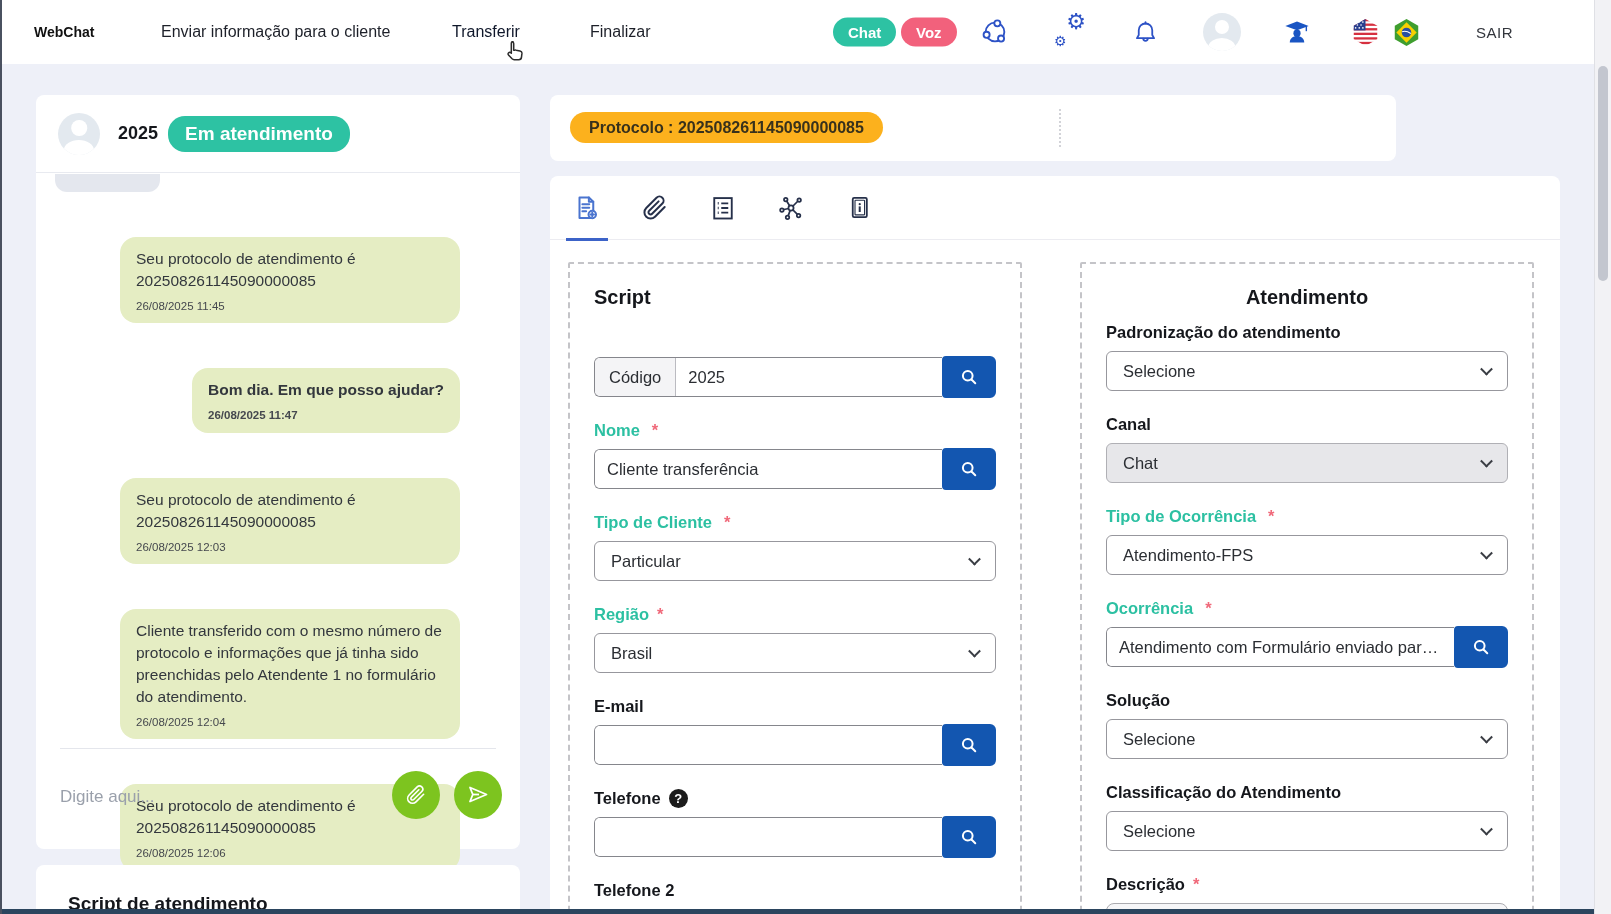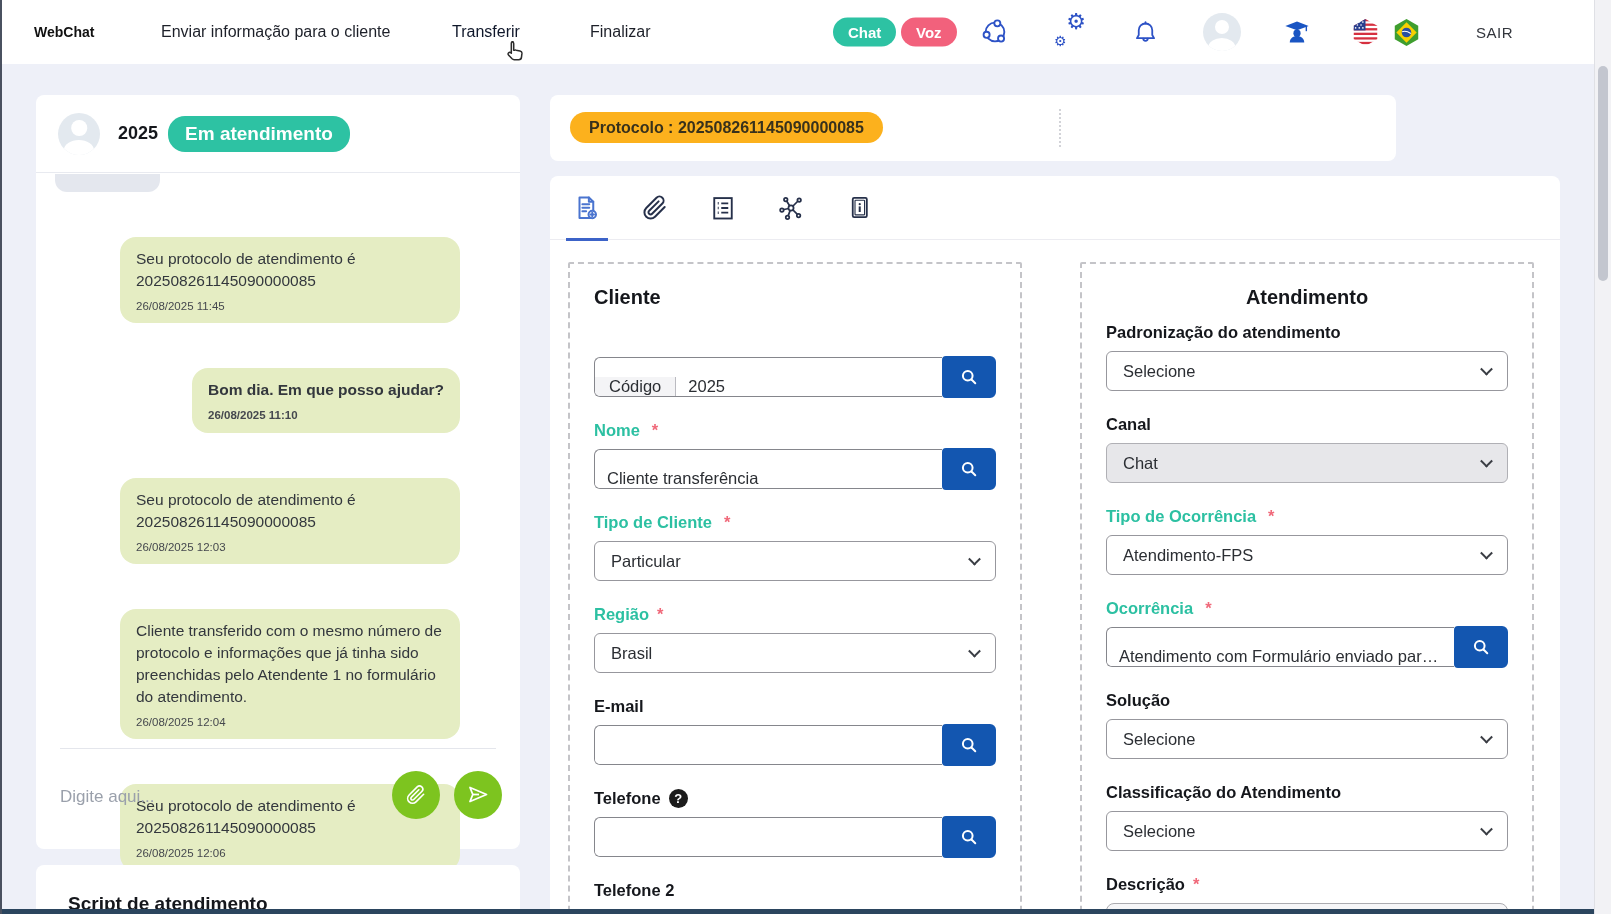--- a/index.html
+++ b/index.html
@@ -82,21 +82,21 @@
   .fs-cliente .fs-heading { margin-bottom:48px; }
   .fs-atend .fs-heading { margin-bottom:14px;text-align:center; }
 
   .field { margin-bottom:24px; }
   .flabel { font-size:16.5px; font-weight:bold; color:#15171c; margin-bottom:9px; display:flex; align-items:center; gap:8px; }
   .flabel.teal { color:#2cc0a2; }
   .req { color:#f0697a; font-weight:bold; margin-left:4px; }
   .req.tight { margin-left:0; }
 
   .igroup { display:flex; align-items:stretch; height:40px; }
-  .iwrap { flex:1; display:flex; border:1px solid #85868c; border-right:none; border-radius:6px 0 0 6px; background:#fff; overflow:hidden;align-items:flex-end; }
+  .iwrap { flex:1; display:flex; border:1px solid #85868c; border-right:none; border-radius:6px 0 0 6px; background:#fff; overflow:hidden; }
   .iprefix { background:#f4f4f6; border-right:1px solid #bbbbc1; padding:0 14px; display:flex; align-items:center; font-size:16.5px; color:#2b2e33; }
   .iwrap input { flex:1; border:none; outline:none; padding:0 12px; font-size:16.5px; color:#2b2e33; font-family:"Liberation Sans", sans-serif; min-width:0; }
   .sbtn { width:54px; border:none; border-radius:4px 6px 6px 4px; background:#1356b0; display:flex; align-items:center; justify-content:center; cursor:pointer; margin:-1px 0; }
 
   .select { position:relative; height:40px; border:1px solid #97979d; border-radius:6px; background:#fff; display:flex; align-items:center; padding:0 40px 0 16px; font-size:16.5px; color:#2b2e33; cursor:pointer; }
   .select.disabled { background:#e7e7ea; border-color:#b0b0b5; cursor:default; }
   .chev { position:absolute; right:16px; top:50%; width:9px; height:9px; border-right:2px solid #3a3d44; border-bottom:2px solid #3a3d44; transform:translateY(-70%) rotate(45deg); }
   .qicon { width:19px; height:19px; border-radius:50%; background:#1c1c1c; color:#fff; font-size:13px; font-weight:bold; display:flex; align-items:center; justify-content:center; }
   .ellip input { text-overflow:ellipsis; }
 
@@ -221,21 +221,21 @@
   </div>
   <div class="chip-cut"></div>
 
   <div class="messages">
     <div class="bubble left">
       <div>Seu protocolo de atendimento é 202508261145090000085</div>
       <div class="ts">26/08/2025 11:45</div>
     </div>
     <div class="bubble right">
       <div>Bom dia. Em que posso ajudar?</div>
-      <div class="ts">26/08/2025 11:10</div>
+      <div class="ts">26/08/2025 11:47</div>
     </div>
     <div class="bubble left">
       <div>Seu protocolo de atendimento é 202508261145090000085</div>
       <div class="ts">26/08/2025 12:03</div>
     </div>
     <div class="bubble left">
       <div>Cliente transferido com o mesmo número de protocolo e informações que já tinha sido preenchidas pelo Atendente 1 no formulário do atendimento.</div>
       <div class="ts">26/08/2025 12:04</div>
     </div>
     <div class="bubble left">
@@ -307,21 +307,21 @@
       <svg width="27" height="27" viewBox="0 0 24 24" fill="none" stroke="#26304a" stroke-width="1.6">
         <rect x="6" y="3.5" width="12.5" height="17" rx="1.2"></rect>
         <rect x="8" y="5.5" width="8.5" height="13" rx=".6" stroke-width="1"></rect>
         <circle cx="12.2" cy="9" r="1" fill="#26304a" stroke="none"></circle>
         <path d="M12.2 11v5" stroke-width="1.8"></path>
       </svg>
     </div>
   </div>
 
   <div class="fieldset fs-cliente">
-    <div class="fs-heading">Cliente</div>
+    <div class="fs-heading">Script</div>
 
     <div class="field">
       <div class="igroup">
         <div class="iwrap">
           <span class="iprefix">Código</span>
           <input type="text" value="2025" style="">
         </div>
         <button class="sbtn">
           <svg width="20" height="20" viewBox="0 0 24 24" fill="none" stroke="#fff" stroke-width="2.4" stroke-linecap="round">
             <circle cx="10.5" cy="10.5" r="5.8"></circle>

